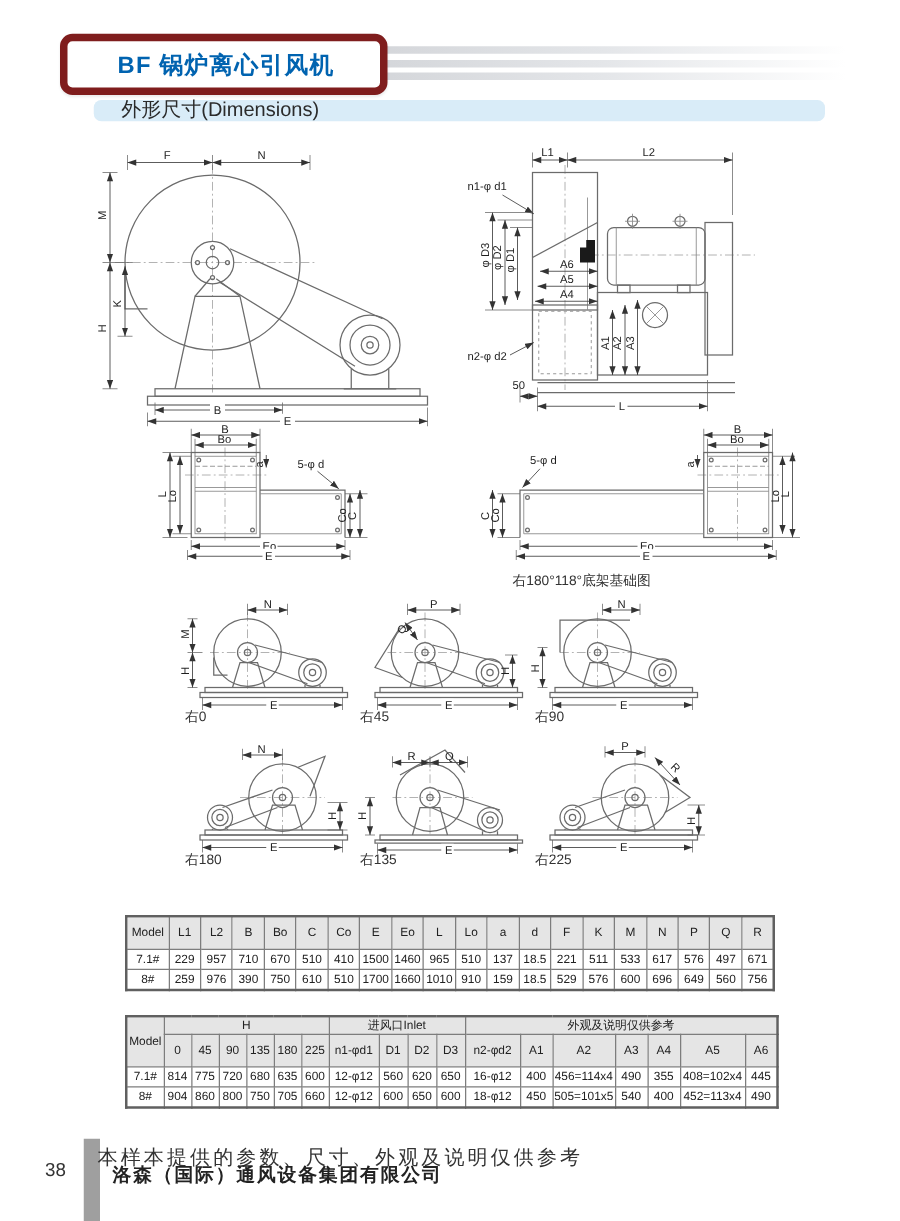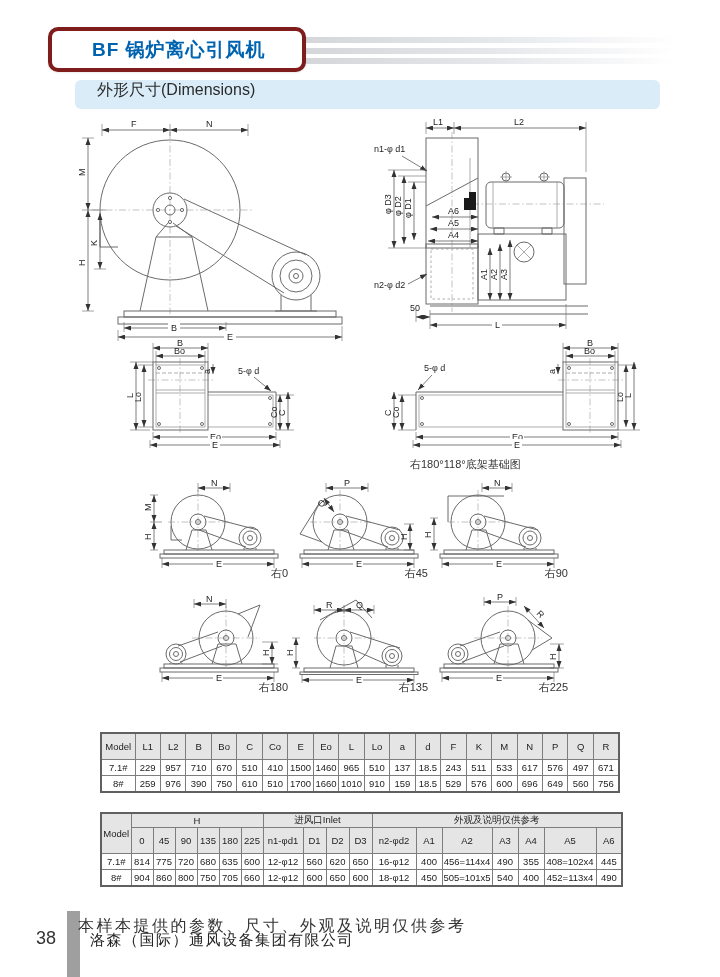--- a/index.html
+++ b/index.html
@@ -1,46 +1,46 @@
 <!DOCTYPE html>
 <html><head>
 <meta charset="utf-8">
 <style>
   html,body{margin:0;padding:0;background:#e9e9e9;font-family:"Liberation Sans",sans-serif;}
   .page{position:relative;width:720px;height:977px;background:#fff;margin:0 auto;overflow:hidden;}
   
   .stripe{position:absolute;left:290px;right:0;height:6px;background:linear-gradient(to right,#d3d5d9 0%,#e4e6e9 45%,rgba(255,255,255,0) 90%);}
-  .hdr-box{position:absolute;left:48px;top:27px;width:250px;height:37px;background:#fff;border:4px solid #7f1d1d;border-radius:10px;box-shadow:0 1px 2px rgba(0,0,0,.08);display:flex;align-items:center;}
+  .hdr-box{position:absolute;left:48px;top:27px;width:250px;height:37px;background:#fff;border:6px solid #7f1d1d;border-radius:10px;box-shadow:0 1px 2px rgba(0,0,0,.08);display:flex;align-items:center;}
   .hdr-box span{padding-left:40px;font-size:19px;font-weight:bold;color:#0063b0;letter-spacing:1px;white-space:nowrap;}
-  .section-bar{position:absolute;left:75px;top:80px;width:585px;height:29px;background:#d9ecf8;border-radius:6px;display:flex;}
+  .section-bar{position:absolute;left:75px;top:80px;width:585px;height:17px;background:#d9ecf8;border-radius:6px;display:flex;align-items:center;}
   .section-bar span{padding-left:22px;font-size:16px;color:#2b2b2b;}
   
   svg{position:absolute;overflow:visible;}
   .ln{fill:none;stroke:#6b6b6b;stroke-width:1;}
   .lnt{fill:none;stroke:#8a8a8a;stroke-width:.7;}
   .cl{fill:none;stroke:#9a9a9a;stroke-width:.6;stroke-dasharray:7 2.5 1.5 2.5;}
   .dim line,.dim path{stroke:#454545;stroke-width:.7;fill:none;}
   .dim .tick{stroke:#666;stroke-width:.6;}
   .dim text{font-size:9px;fill:#1e1e1e;font-family:"Liberation Sans",sans-serif;}
   .cap{position:absolute;font-size:11px;color:#333;}
-  .capc{text-align:right;}
+  .capc{text-align:left;}
   
   .tblwrap{position:absolute;left:100px;}
   table{border-collapse:collapse;table-layout:fixed;width:520px;font-size:9.5px;color:#222;}
   th,td{border:1px solid #7d7d7d;text-align:center;padding:0;white-space:nowrap;overflow:hidden;height:15px;font-weight:normal;}
   thead th{background:#e5e5e5;margin-left:23px;}
   table{border:2px solid #606060;}
   .t1 thead th{height:25px;}
   .t2 .grp th{height:13px;}
   .t2 .sub th{height:25px;}
   
   .footer-note{position:absolute;left:78px;top:916px;font-size:16px;letter-spacing:2.5px;color:#333;}
-  .footer-co{position:absolute;left:90px;top:931px;font-size:15px;font-weight:normal;letter-spacing:1.5px;color:#222;}
+  .footer-co{position:absolute;left:90px;top:931px;font-size:15px;font-weight:bold;letter-spacing:1.5px;color:#222;}
   .footer-bar{position:absolute;left:67px;top:911px;width:13px;height:66px;background:#9f9f9f;}
-  .page-num{position:absolute;left:36px;top:928px;font-size:18px;color:#333;}
+  .page-num{position:absolute;left:36px;top:928px;font-size:15px;color:#333;}
 </style>
 </head>
 <body>
 
 <div class="page">
 
   <div class="stripe" style="top:37px"></div>
   <div class="stripe" style="top:48px"></div>
   <div class="stripe" style="top:58px"></div>
   <div class="hdr-box">
@@ -571,21 +571,21 @@
             <td>710</td>
             <td>670</td>
             <td>510</td>
             <td>410</td>
             <td>1500</td>
             <td>1460</td>
             <td>965</td>
             <td>510</td>
             <td>137</td>
             <td>18.5</td>
-            <td>243</td>
+            <td>221</td>
             <td>511</td>
             <td>533</td>
             <td>617</td>
             <td>576</td>
             <td>497</td>
             <td>671</td>
           </tr>
           <tr>
             <td>8#</td>
             <td>259</td>

